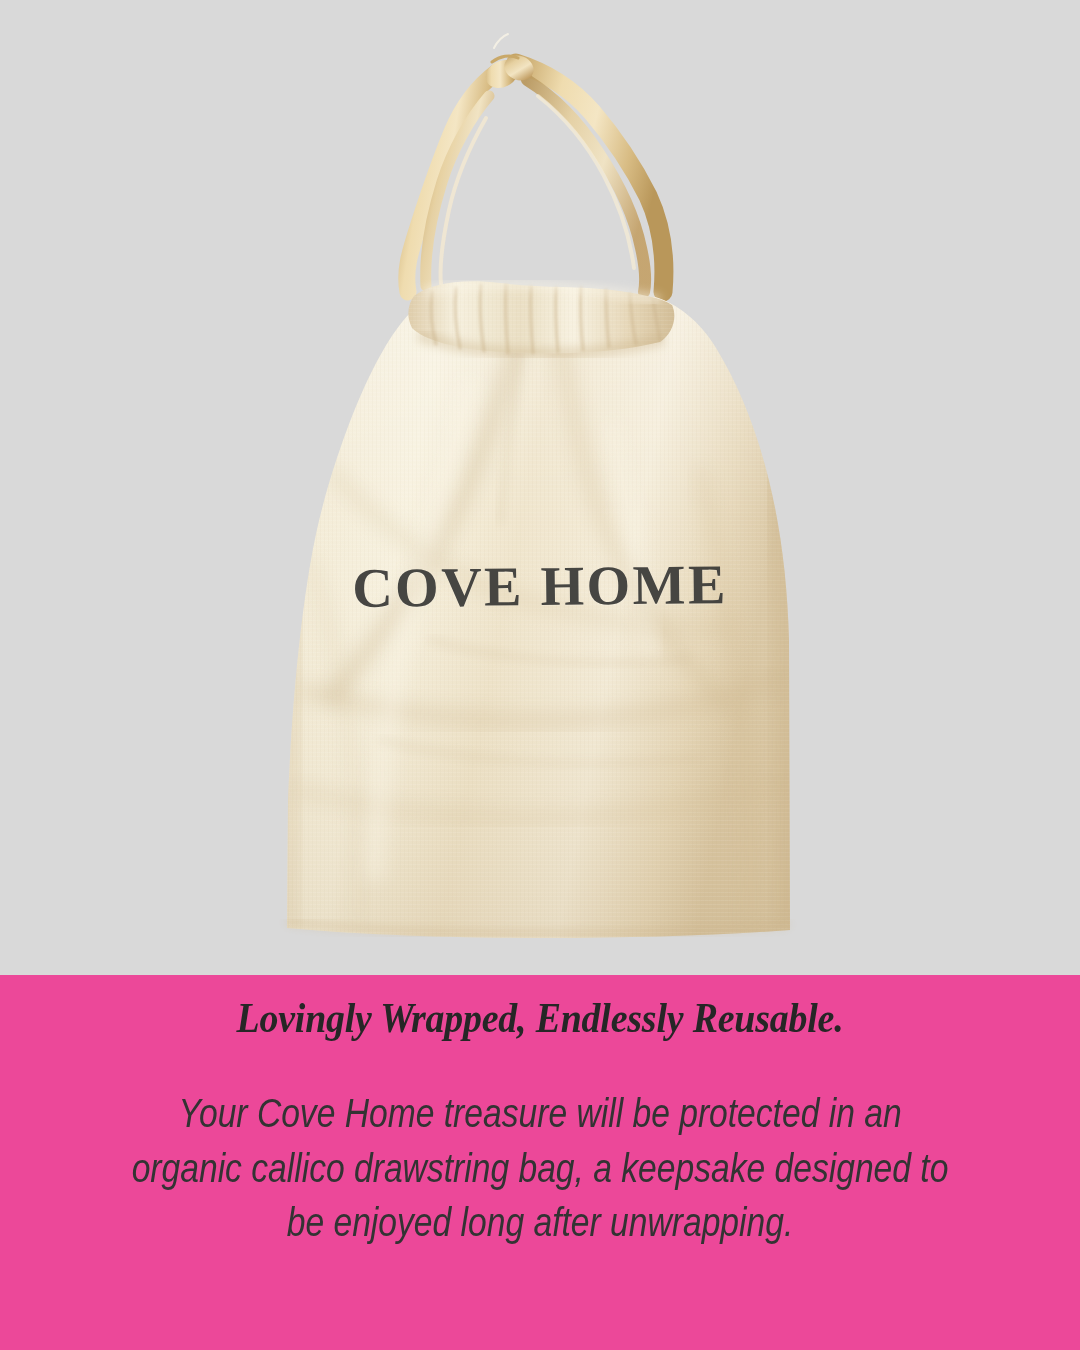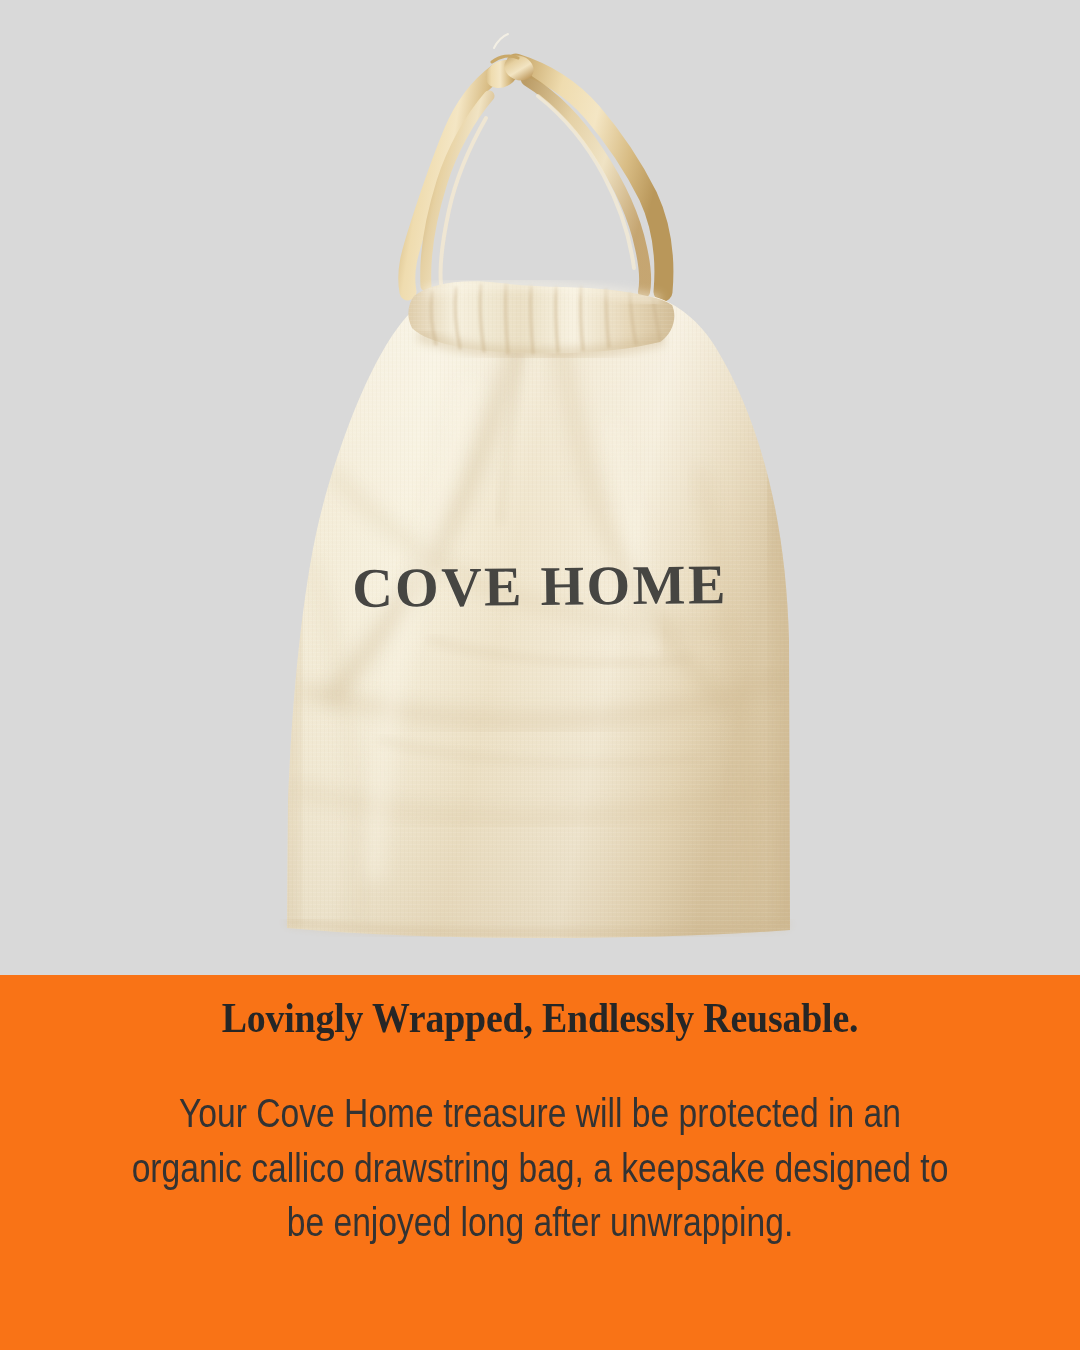--- a/index.html
+++ b/index.html
@@ -5,21 +5,21 @@
 <style>
   html, body {
     margin: 0;
     padding: 0;
     background: #d9d9d9;
   }
   .card {
     position: relative;
     width: 1080px;
     height: 1350px;
-    background: #f97316;
+    background: #ec4899;
     overflow: hidden;
     font-family: "Liberation Sans", sans-serif;
   }
 
   
   .photo {
     position: absolute;
     left: 0;
     top: 0;
     width: 1080px;
@@ -50,20 +50,21 @@
     pointer-events: none;
   }
 
   
   .caption {
     position: absolute;
     left: 0;
     top: 995px;
     width: 1080px;
     text-align: center;
+    font-style: italic;
   }
   .headline {
     margin: 0;
     font-family: "Liberation Serif", "DejaVu Serif", serif;
     font-weight: 700;
     font-size: 43px;
     line-height: 1.05;
     letter-spacing: -0.2px;
     color: #262626;
     transform: scaleX(0.88);

